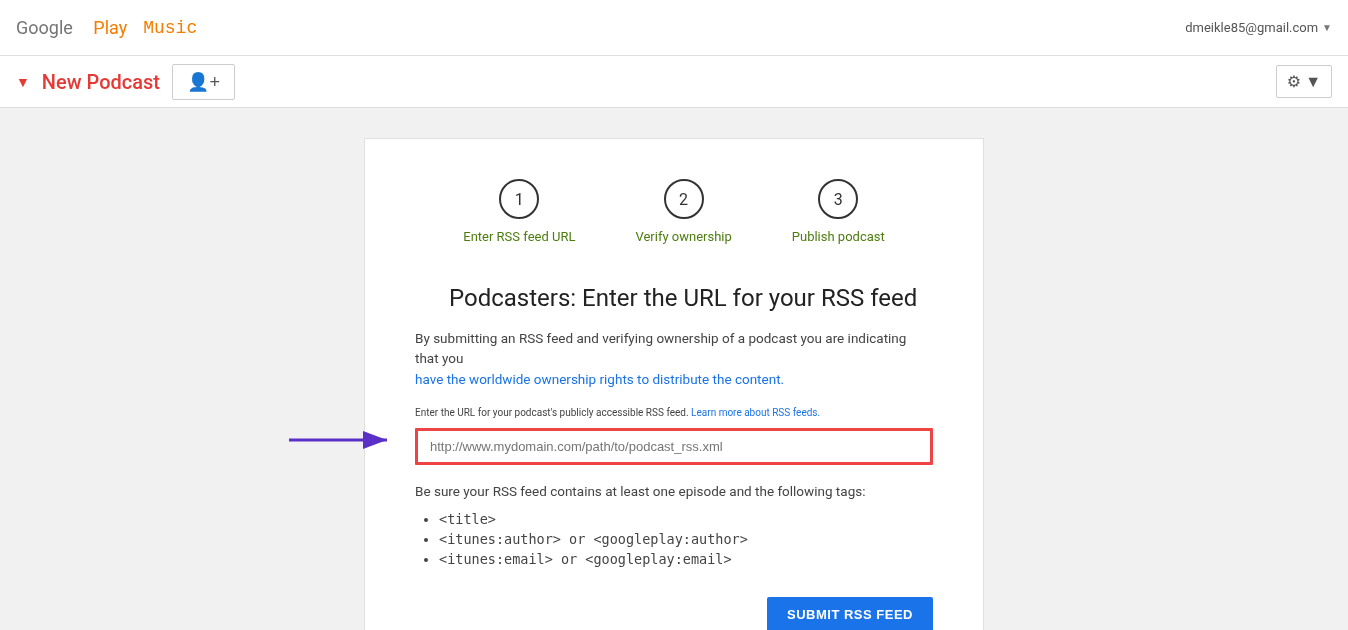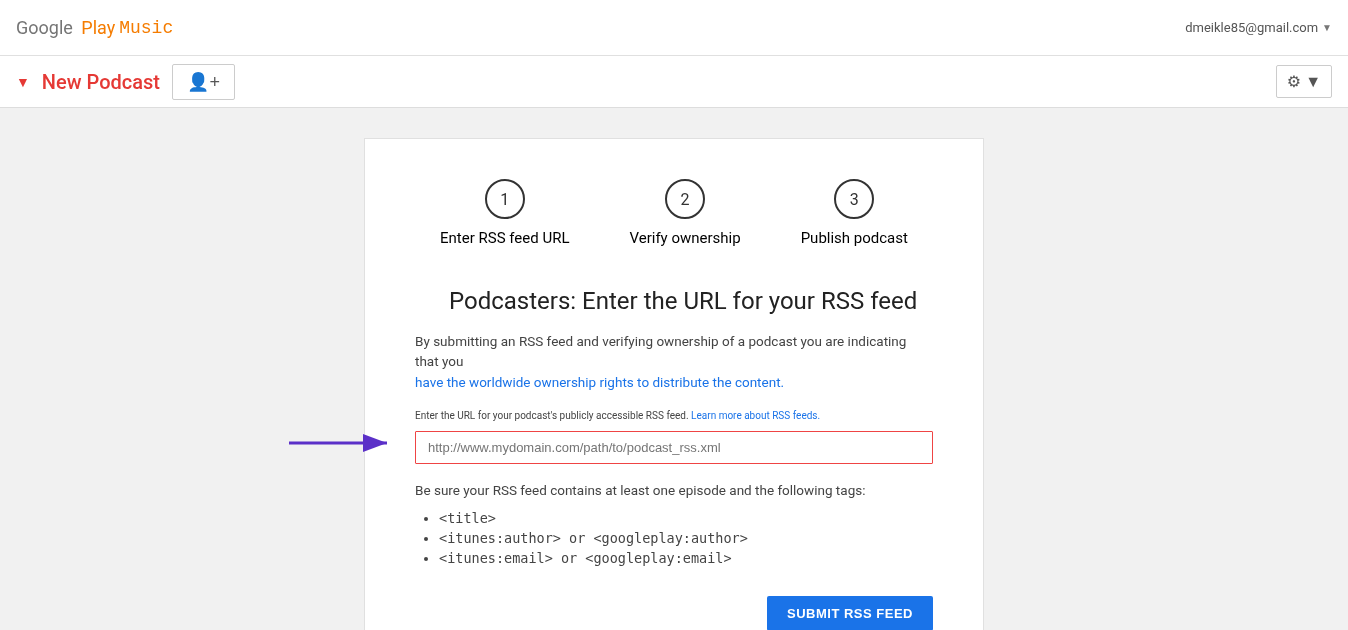--- a/index.html
+++ b/index.html
@@ -16,21 +16,21 @@
       height: 56px;
       display: flex;
       align-items: center;
       justify-content: space-between;
       padding: 0 16px;
       border-bottom: 1px solid #e0e0e0;
     }
     .logo-area {
       display: flex;
       align-items: center;
-      gap: 4px;
+      gap: 16px;
     }
     .logo-google {
       font-size: 18px;
       color: #757575;
       font-weight: 400;
     }
     .logo-play {
       font-size: 18px;
       color: #f57c00;
       font-weight: 400;
@@ -134,22 +134,22 @@
       border-radius: 50%;
       border: 2px solid #333;
       display: flex;
       align-items: center;
       justify-content: center;
       font-size: 16px;
       color: #333;
       font-weight: 400;
     }
     .step-label {
-      font-size: 15px;
-      color: #000000;
+      font-size: 13px;
+      color: #4d7c0f;
       text-align: right;
     }
 
     
     .form-title {
       font-size: 24px;
       font-weight: 400;
       color: #222;
       margin-bottom: 16px;
       margin-left: 34px;
@@ -186,21 +186,21 @@
       display: flex;
       align-items: center;
     }
     .arrow-svg {
       width: 110px;
       height: 24px;
     }
     .rss-input {
       width: 100%;
       padding: 8px 12px;
-      border: 1px solid #ef4444;
+      border: 3px solid #ef4444;
       font-size: 13px;
       color: #b91c1c;
       outline: none;
       border-radius: 1px;
     }
 
     
     .tags-desc {
       font-size: 13.5px;
       color: #444;

